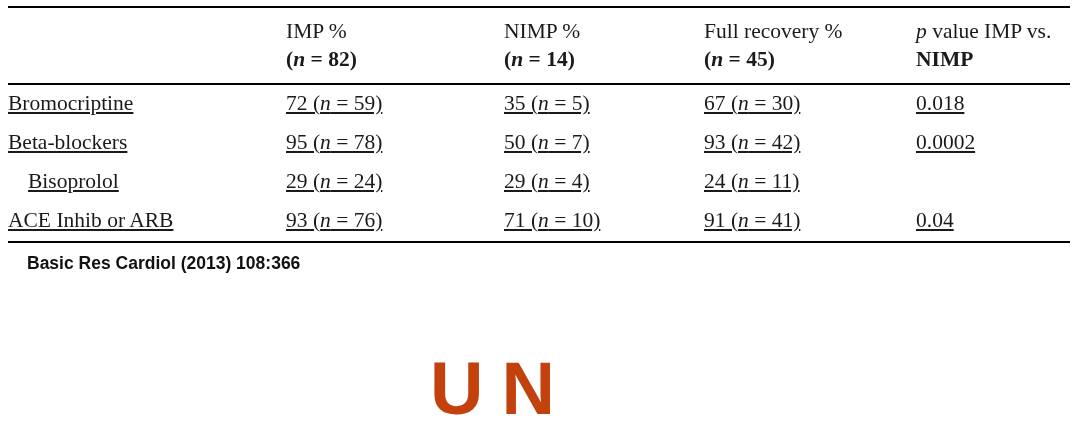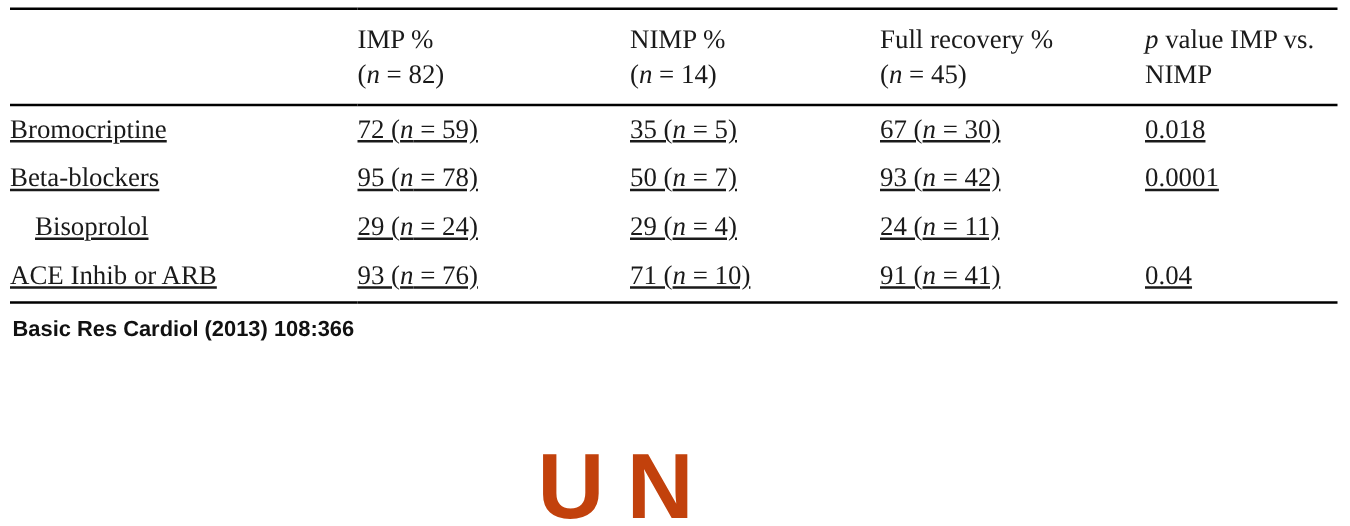--- a/index.html
+++ b/index.html
@@ -75,29 +75,30 @@
   }
   tbody tr.last-row td {
     border-bottom: 2.5px solid #000;
     padding-bottom: 8px;
   }
   .indent {
     padding-left: 20px;
   }
   .hdr-line2 {
     display: block;
+    font-weight: bold;
   }
   i, .ital {
     font-style: italic;
   }
   .caption {
     position: relative;
     z-index: 1;
     margin-top: 10px;
-    margin-left: 2px;
+    margin-left: 19px;
     font-family: "Liberation Sans", sans-serif;
     font-weight: 700;
     font-size: 17.5px;
     color: #111;
   }
 </style>
 </head>
 <body>
 
 <div class="page">
@@ -144,21 +145,21 @@
         <td>35 (<i>n</i> = 5)</td>
         <td>67 (<i>n</i> = 30)</td>
         <td>0.018</td>
       </tr>
 
       <tr>
         <td>Beta-blockers</td>
         <td>95 (<i>n</i> = 78)</td>
         <td>50 (<i>n</i> = 7)</td>
         <td>93 (<i>n</i> = 42)</td>
-        <td>0.0001</td>
+        <td>0.0002</td>
       </tr>
 
       <tr>
         <td class="indent">Bisoprolol</td>
         <td>29 (<i>n</i> = 24)</td>
         <td>29 (<i>n</i> = 4)</td>
         <td>24 (<i>n</i> = 11)</td>
         <td></td>
       </tr>
 

